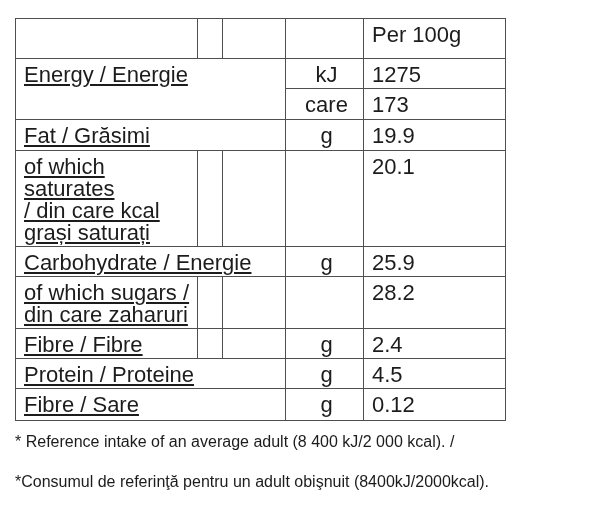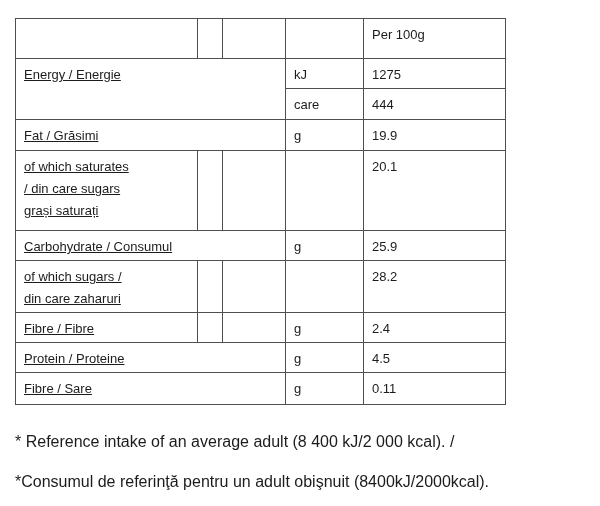--- a/index.html
+++ b/index.html
@@ -16,31 +16,31 @@
     color: #1c1c1c;
     overflow: hidden;
   }
   table.nutri {
     position: absolute;
     left: 15px;
     top: 18px;
     border-collapse: collapse;
     table-layout: fixed;
     width: 491px;
-    font-size: 13px;
+    font-size: 22px;
     line-height: 22px;
   }
   table.nutri td {
     border: 1px solid #4f4f4f;
     vertical-align: top;
     padding: 5px 4px 2px 8px;
     overflow: hidden;
   }
   td.label { white-space: pre-line; text-decoration: underline; }
-  td.unit  { padding-left: 12px; }
+  td.unit  { padding-left: 12px; text-align: center; }
   td.value { padding-left: 10px; }
   
   td.gr { border-right-color: #a8a8a8; }
   td.gl { border-left-color:  #a8a8a8; }
   td.gb { border-bottom-color:#a8a8a8; }
   td.gt { border-top-color:   #a8a8a8; }
   .footnote {
     position: absolute;
     left: 15px;
     font-size: 16px;
@@ -74,41 +74,41 @@
       <td class="value">Per 100g</td>
     </tr>
 
     <tr style="height:30px">
       <td class="label" colspan="3" rowspan="2">Energy / Energie</td>
       <td class="unit gb">kJ</td>
       <td class="value gb">1275</td>
     </tr>
     <tr style="height:31px">
       <td class="unit gt">care</td>
-      <td class="value gt">444</td>
+      <td class="value gt">173</td>
     </tr>
 
     <tr style="height:31px">
       <td class="label" colspan="3">Fat / Grăsimi</td>
       <td class="unit">g</td>
       <td class="value">19.9</td>
     </tr>
 
     <tr style="height:80px">
       <td class="label gr">of which saturates
-/ din care sugars
+/ din care kcal
 grași saturați</td>
       <td class="gl gr"></td>
       <td class="gl"></td>
       <td class="unit"></td>
       <td class="value">20.1</td>
     </tr>
 
     <tr style="height:30px">
-      <td class="label" colspan="3">Carbohydrate / Consumul</td>
+      <td class="label" colspan="3">Carbohydrate / Energie</td>
       <td class="unit">g</td>
       <td class="value">25.9</td>
     </tr>
 
     <tr style="height:46px">
       <td class="label gr">of which sugars /
 din care zaharuri</td>
       <td class="gl gr"></td>
       <td class="gl"></td>
       <td class="unit"></td>
@@ -125,21 +125,21 @@
 
     <tr style="height:30px">
       <td class="label" colspan="3">Protein / Proteine</td>
       <td class="unit">g</td>
       <td class="value">4.5</td>
     </tr>
 
     <tr style="height:32px">
       <td class="label" colspan="3">Fibre / Sare</td>
       <td class="unit">g</td>
-      <td class="value">0.11</td>
+      <td class="value">0.12</td>
     </tr>
   </tbody>
     </table>
 
   <div class="footnote fn1">* Reference intake of an average adult (8 400 kJ/2 000 kcal). /</div>
   <div class="footnote fn2">*Consumul de referinţă pentru un adult obişnuit (8400kJ/2000kcal).</div>
 
 </div>
 
 </body></html>

